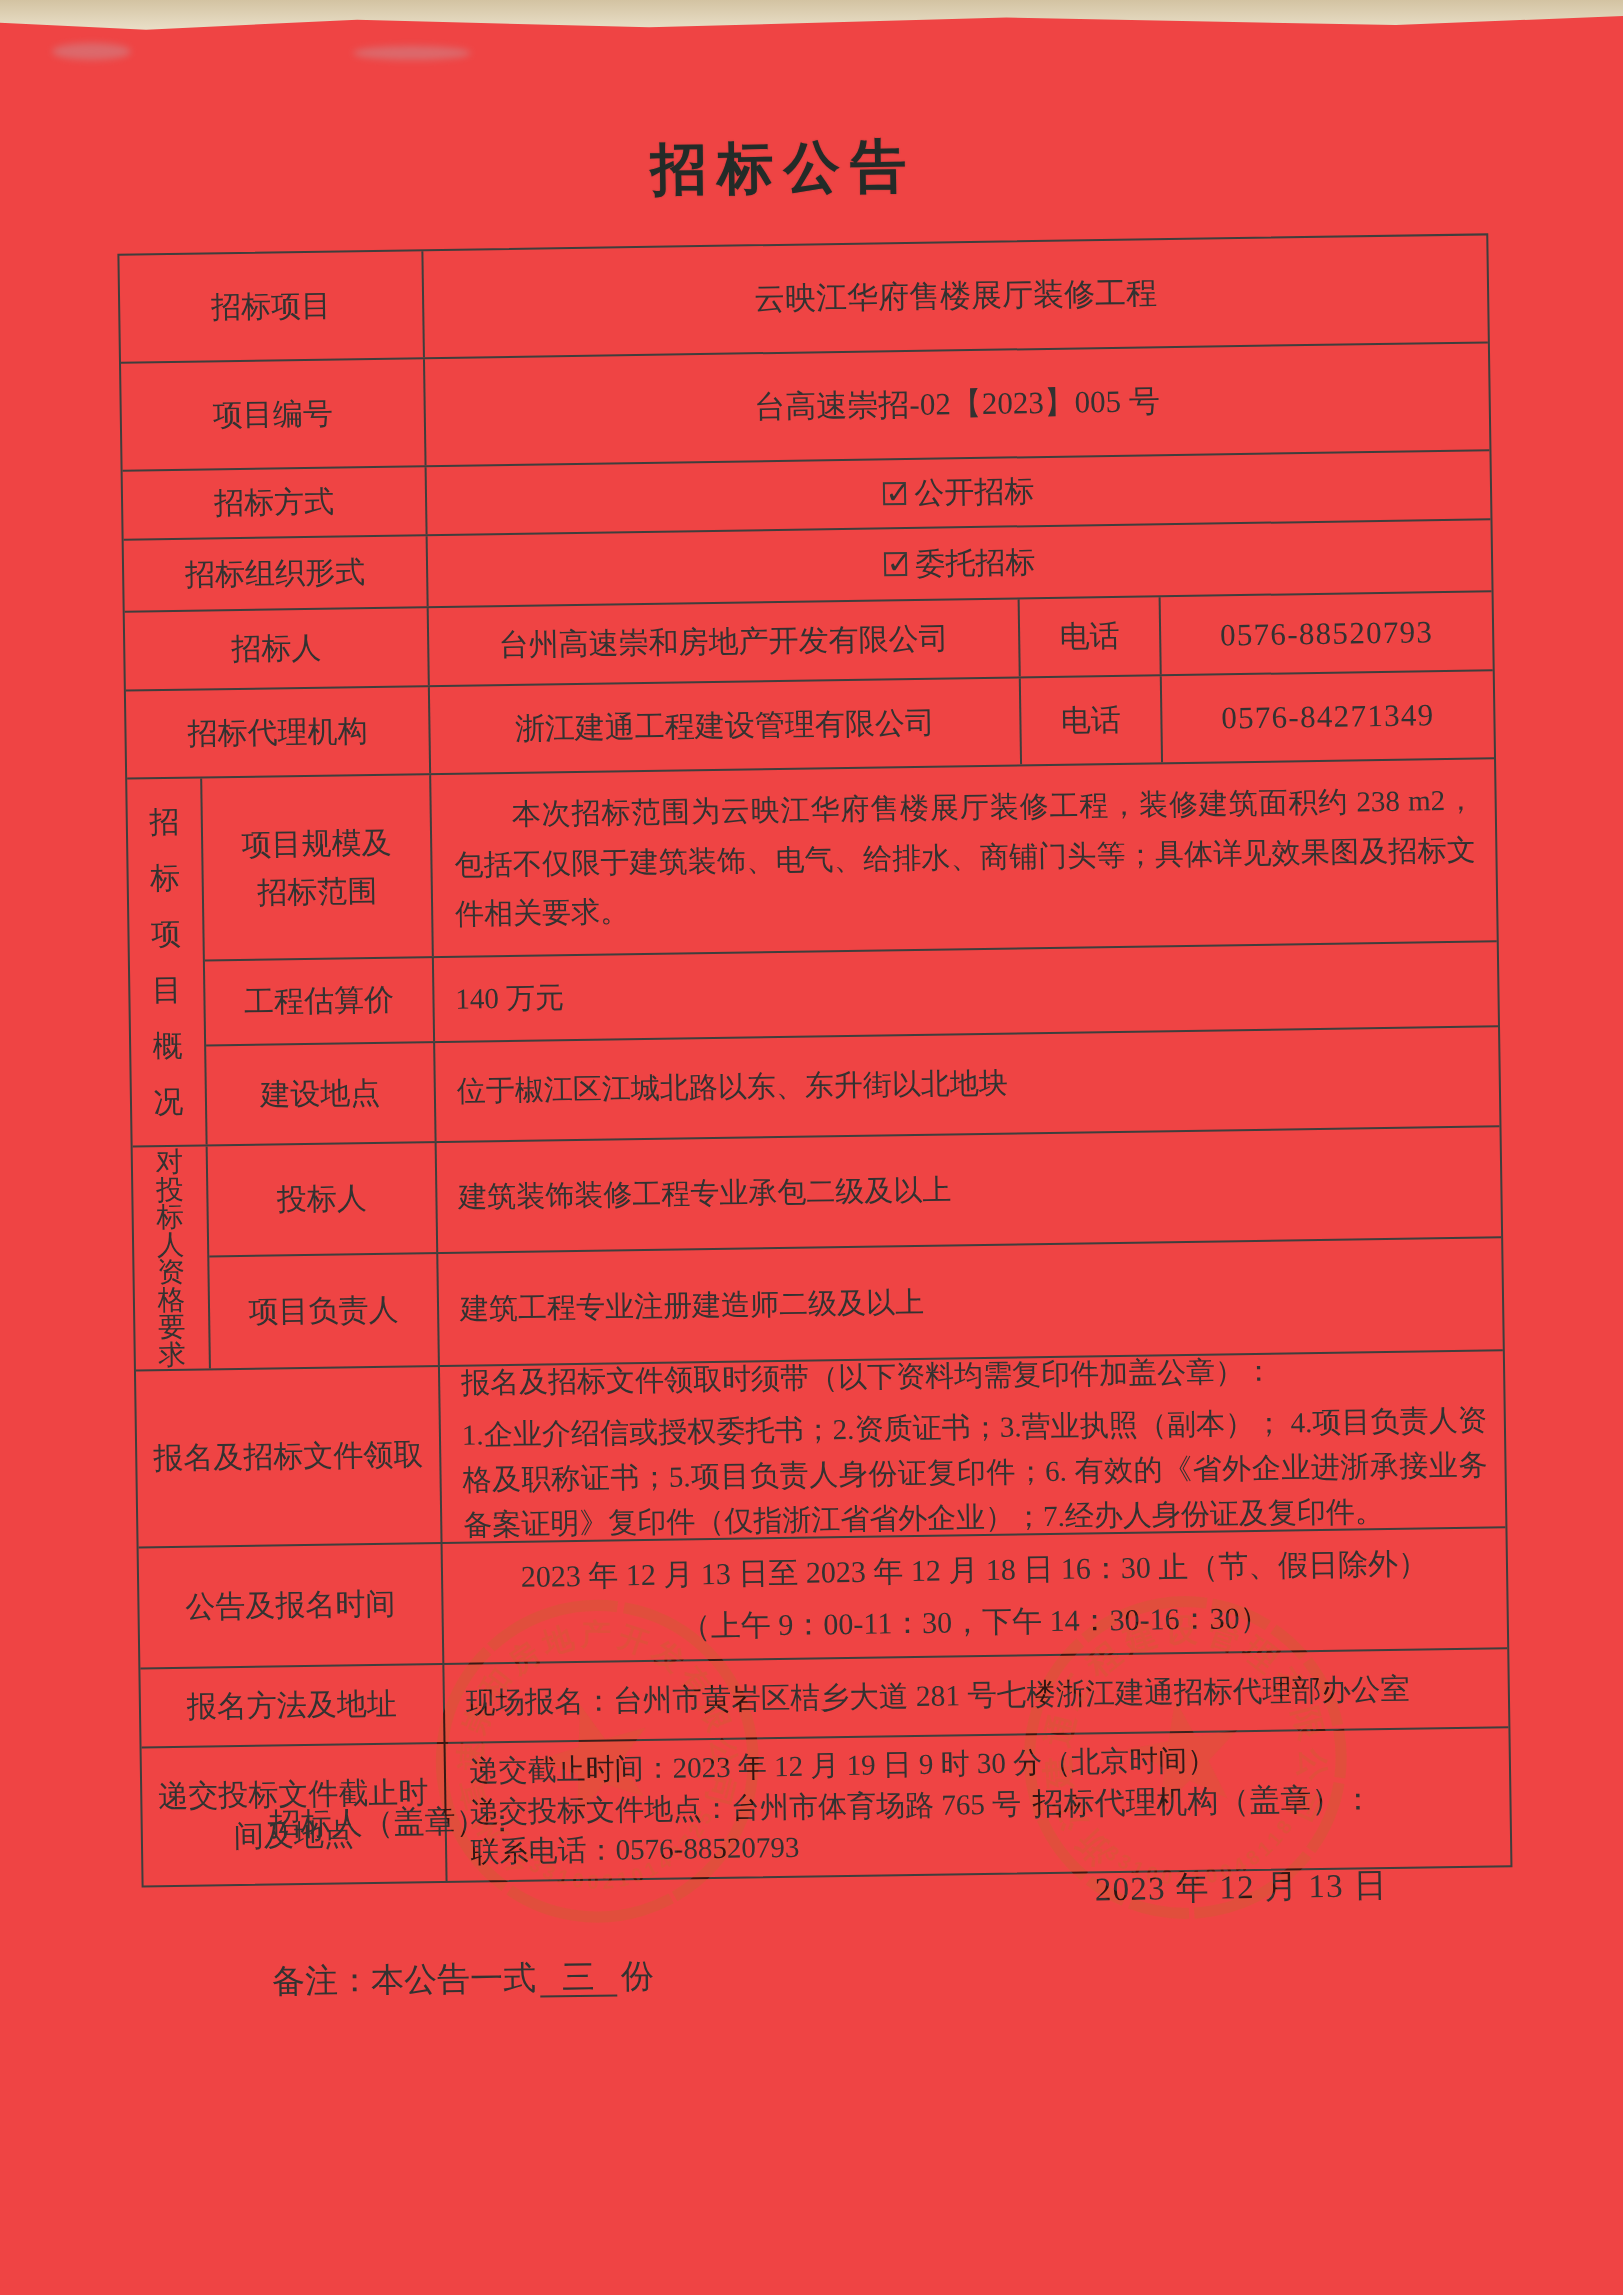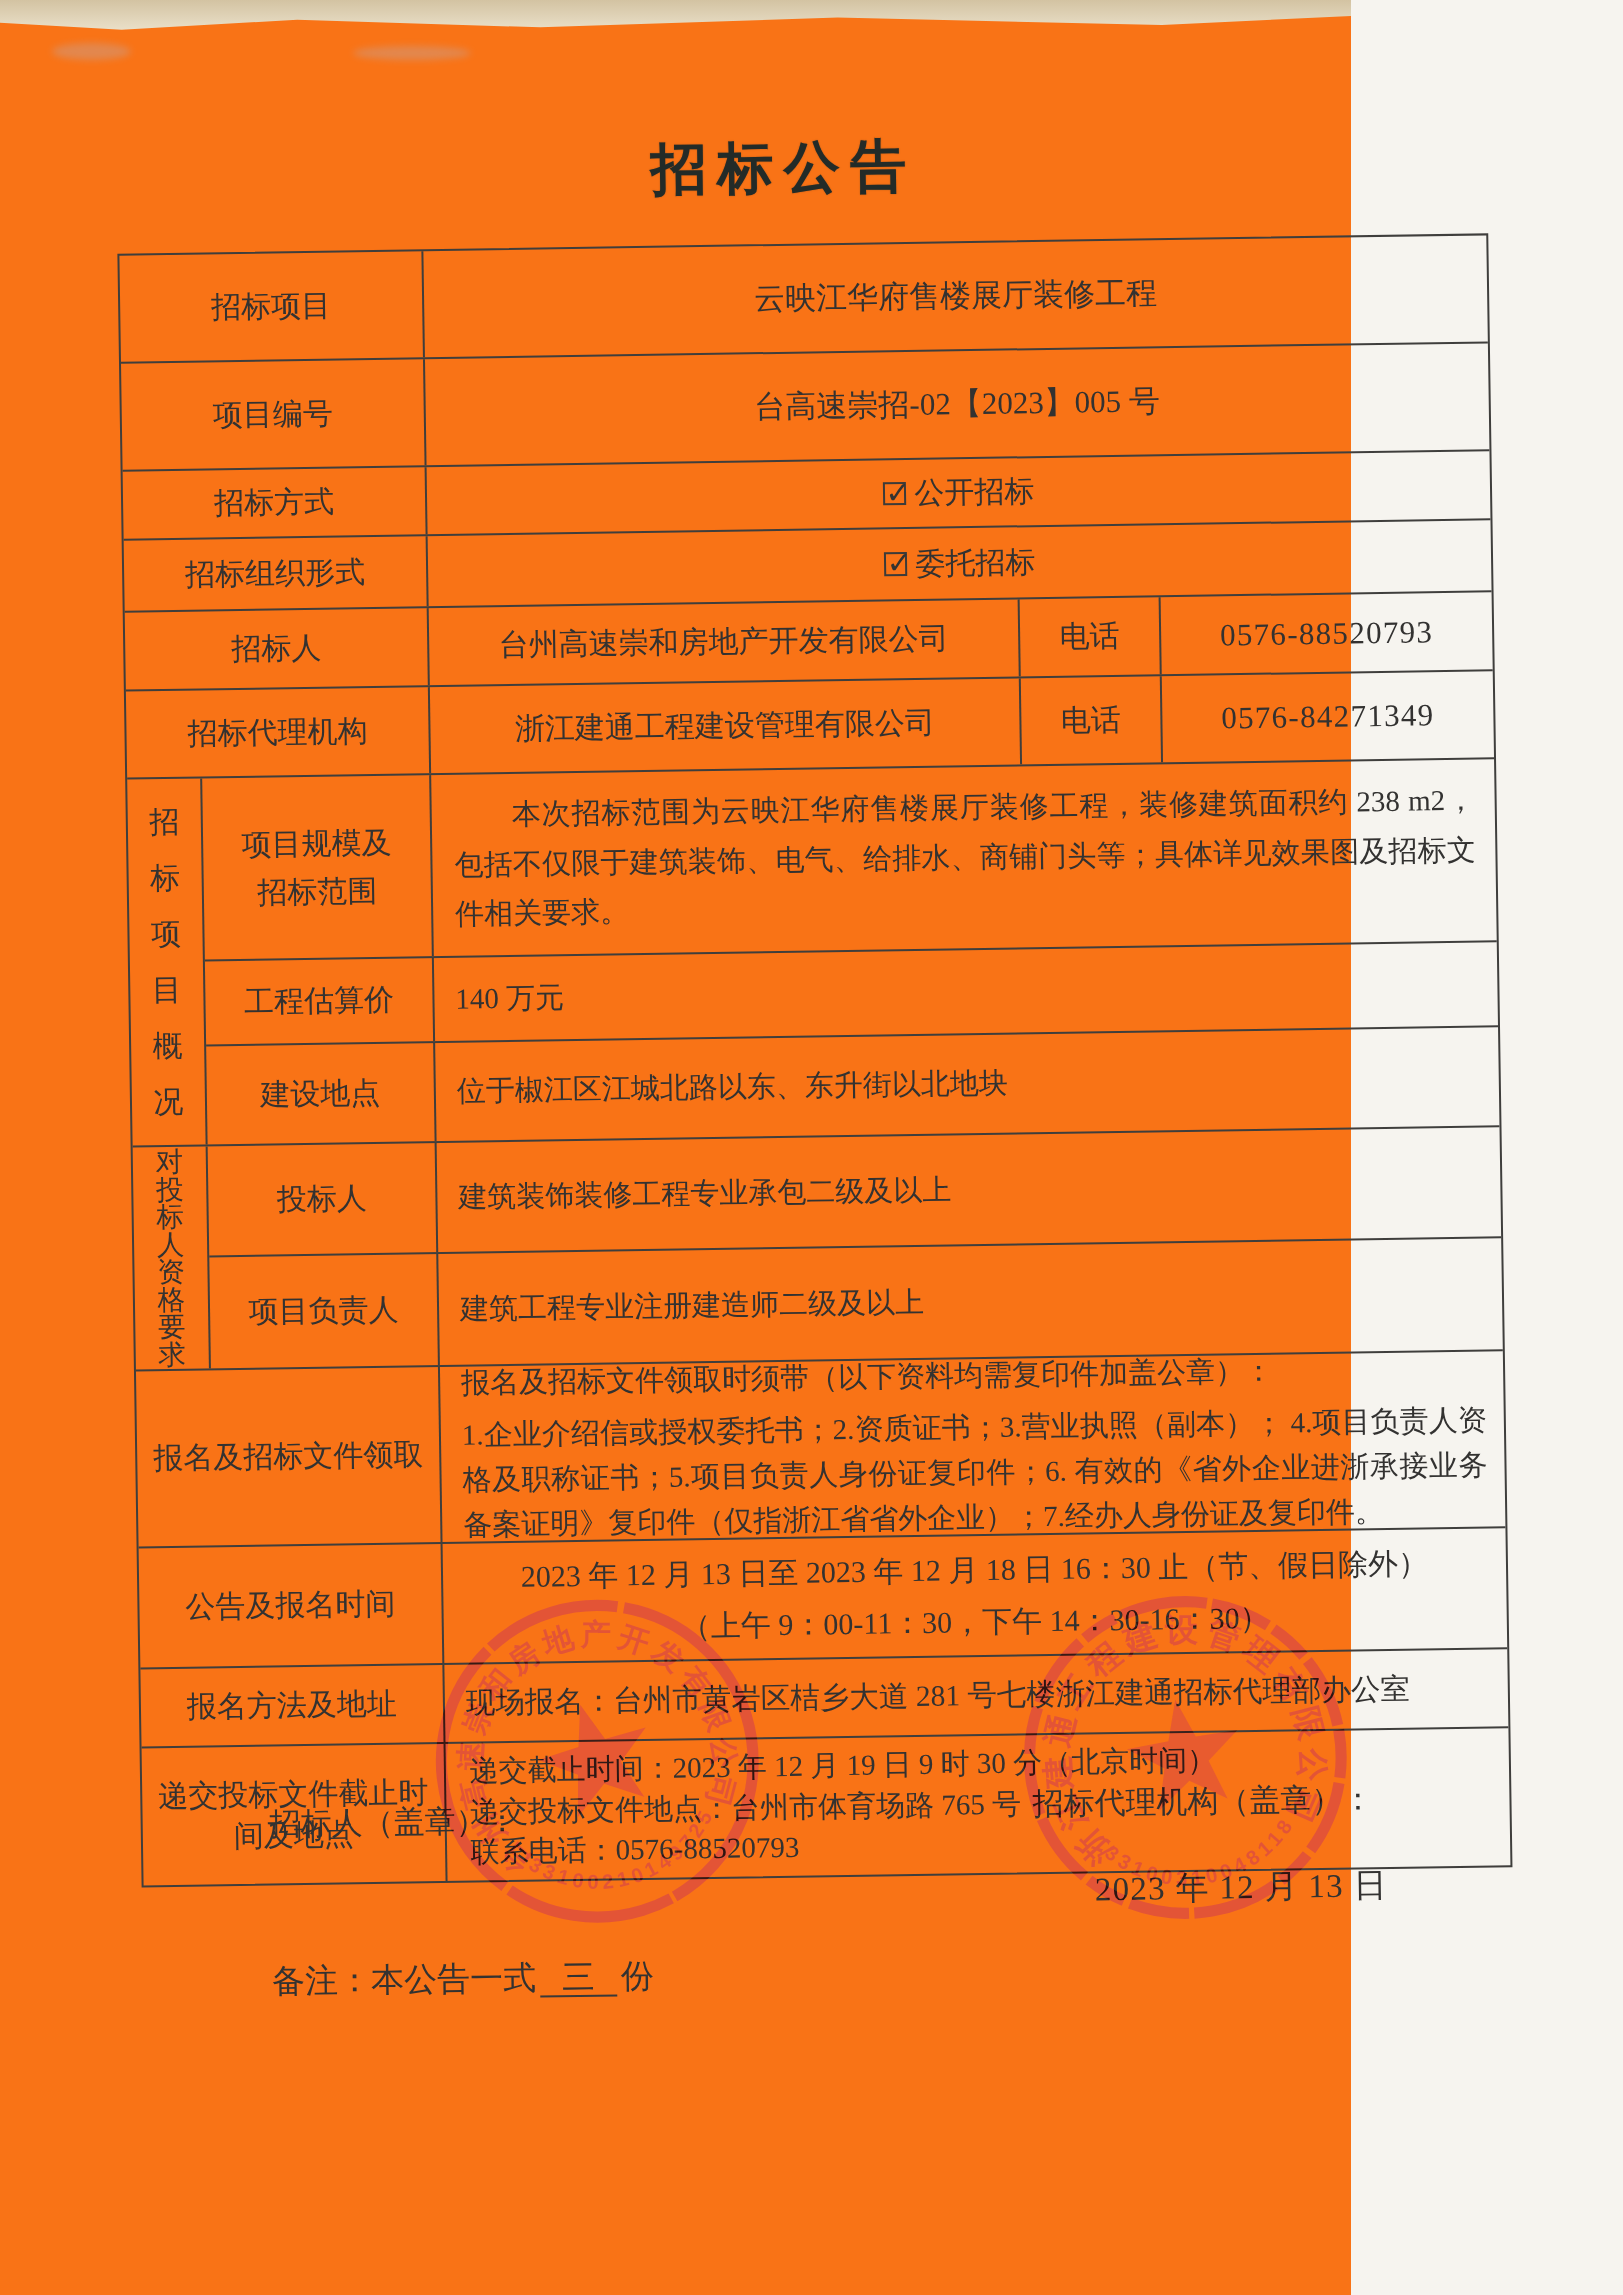--- a/index.html
+++ b/index.html
@@ -8,22 +8,22 @@
   }
   html,body{margin:0;padding:0;}
   body{
     width:1623px;height:2295px;
     background:#f6f4ef;
     font-family:"Liberation Serif","DejaVu Serif",serif;
     color:var(--ink);
     overflow:hidden;
   }
   .page{
-    position:relative;width:1351px;height:2295px;
-    background:#f97316;
+    position:relative;width:1623px;height:2295px;
+    background:#ef4444;
   }
   
   .scan-band{
     position:absolute;left:0;top:0;width:100%;height:38px;
     background:linear-gradient(180deg,#d3c3a2 0%,#e3d7bd 55%,#efe6d2 100%);
     clip-path:polygon(0 0,100% 0,100% 42%,86% 66%,62% 46%,40% 72%,22% 52%,9% 78%,0 60%);
   }
   .smudge{position:absolute;background:#b9aeb6;opacity:.35;filter:blur(3.9px);border-radius:50%;}
   
   .scan{

